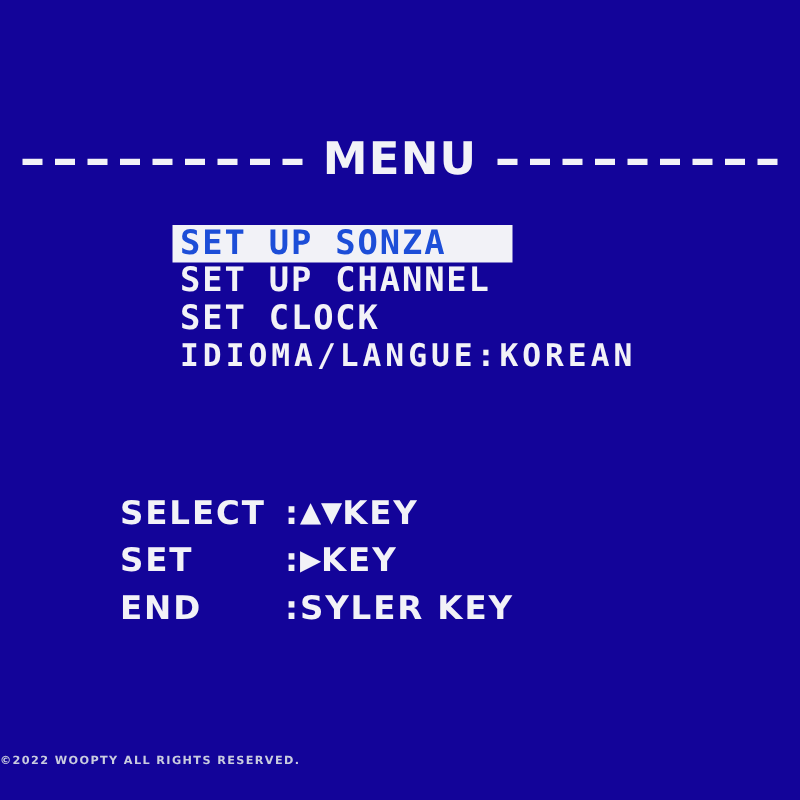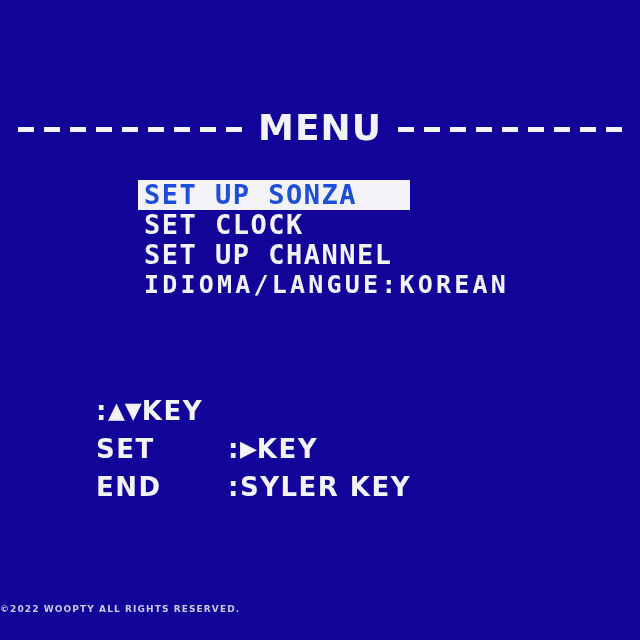--- a/index.html
+++ b/index.html
@@ -159,28 +159,29 @@
         <span class="dash"></span>
         <span class="dash"></span>
         <span class="dash"></span>
         <span class="dash"></span>
         <span class="dash"></span>
       </span>
   </div>
 
   <div id="menu-list">
     <div class="menu-item selected">SET UP SONZA</div>
+    <div class="menu-item">SET UP CHANNEL</div>
     <div class="menu-item">SET CLOCK</div>
-    <div class="menu-item">SET UP CHANNEL</div>
     <div class="menu-item wide">IDIOMA/LANGUE:KOREAN</div>
   </div>
 
   <div id="help-block">
 
     <div class="help-row">
+      <span class="help-label">SELECT</span>
       <span class="help-value">:</span>
       <span class="help-value glyph">▲▼</span>
       <span class="help-value"> KEY</span>
     </div>
 
     <div class="help-row">
       <span class="help-label">SET</span>
       <span class="help-value">:</span>
       <span class="help-value glyph">▶</span>
       <span class="help-value"> KEY</span>

